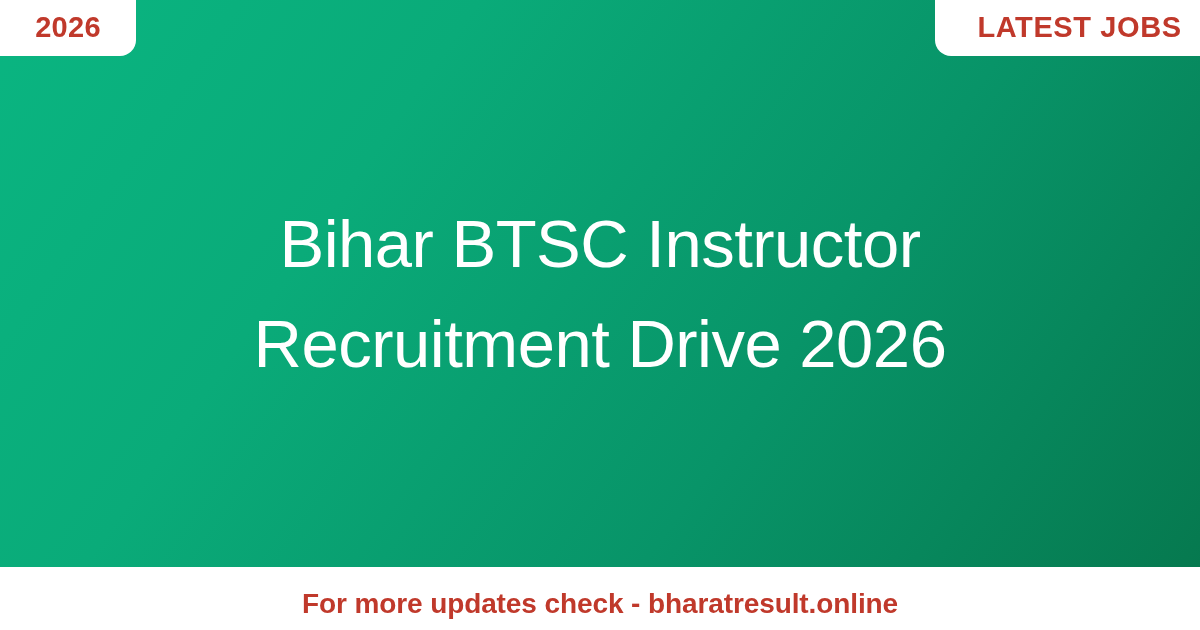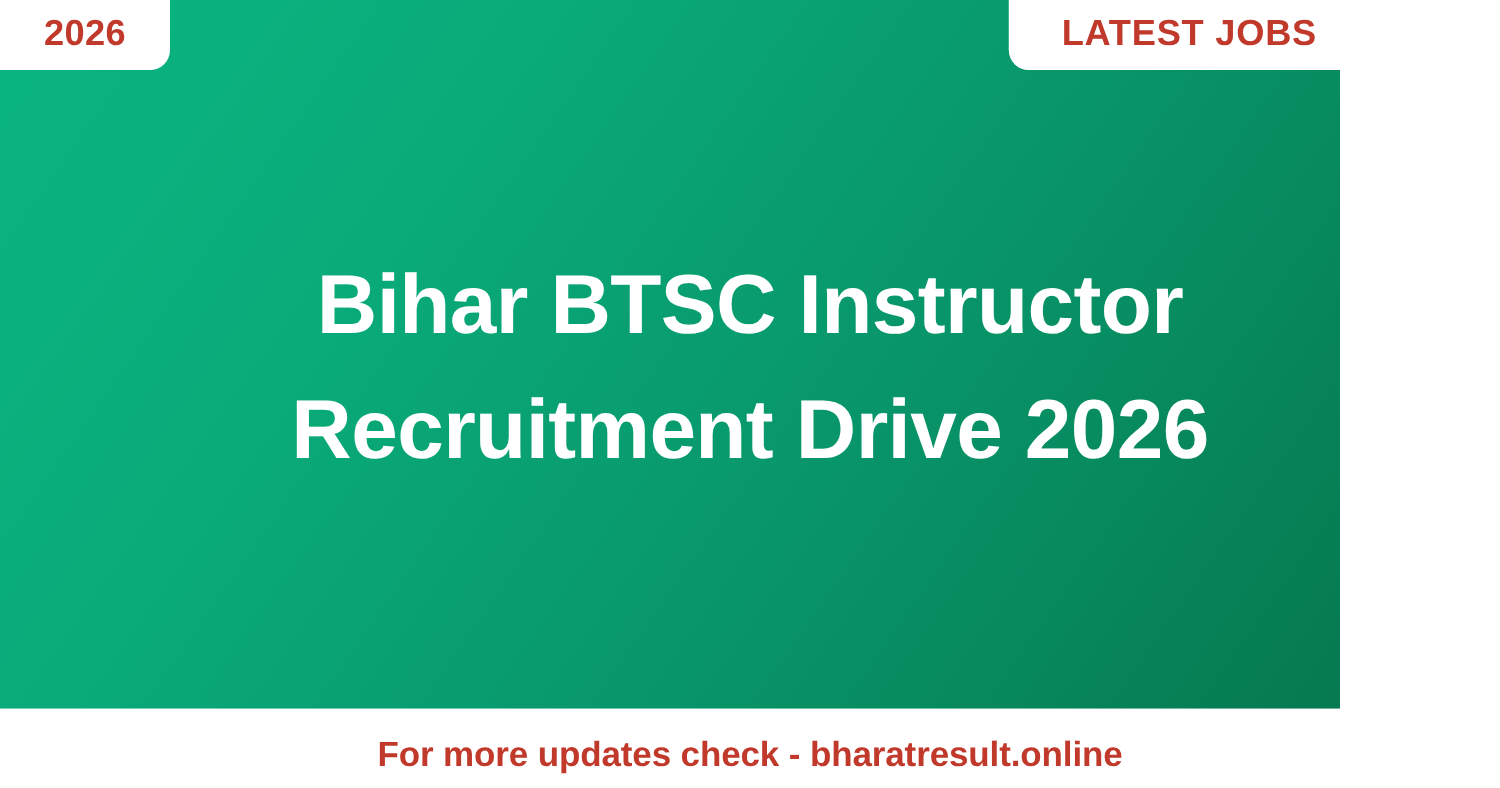--- a/index.html
+++ b/index.html
@@ -20,21 +20,21 @@
     height: 630px;
     background: #ffffff;
     overflow: hidden;
   }
 
   
   .hero {
     position: absolute;
     left: 0;
     top: 0;
-    width: 1072px;
+    width: 1200px;
     height: 567px;
     background: linear-gradient(125deg, #0ab581 0%, #0aab79 30%, #089468 65%, #06794f 100%);
     overflow: hidden;
   }
 
   
   .badge-left {
     position: absolute;
     left: 0;
     top: 0;
@@ -89,21 +89,21 @@
     height: 567px;
     display: flex;
     align-items: center;
     justify-content: center;
     box-sizing: border-box;
     padding: 60px 100px 40px 100px;
   }
   .headline {
     color: #ffffff;
     font-size: 67px;
-    font-weight: bold;
+    font-weight: normal;
     line-height: 1.48;
     text-align: center;
     letter-spacing: -0.5px;
     max-width: 960px;
   }
 
   
   .footer {
     position: absolute;
     left: 0;

